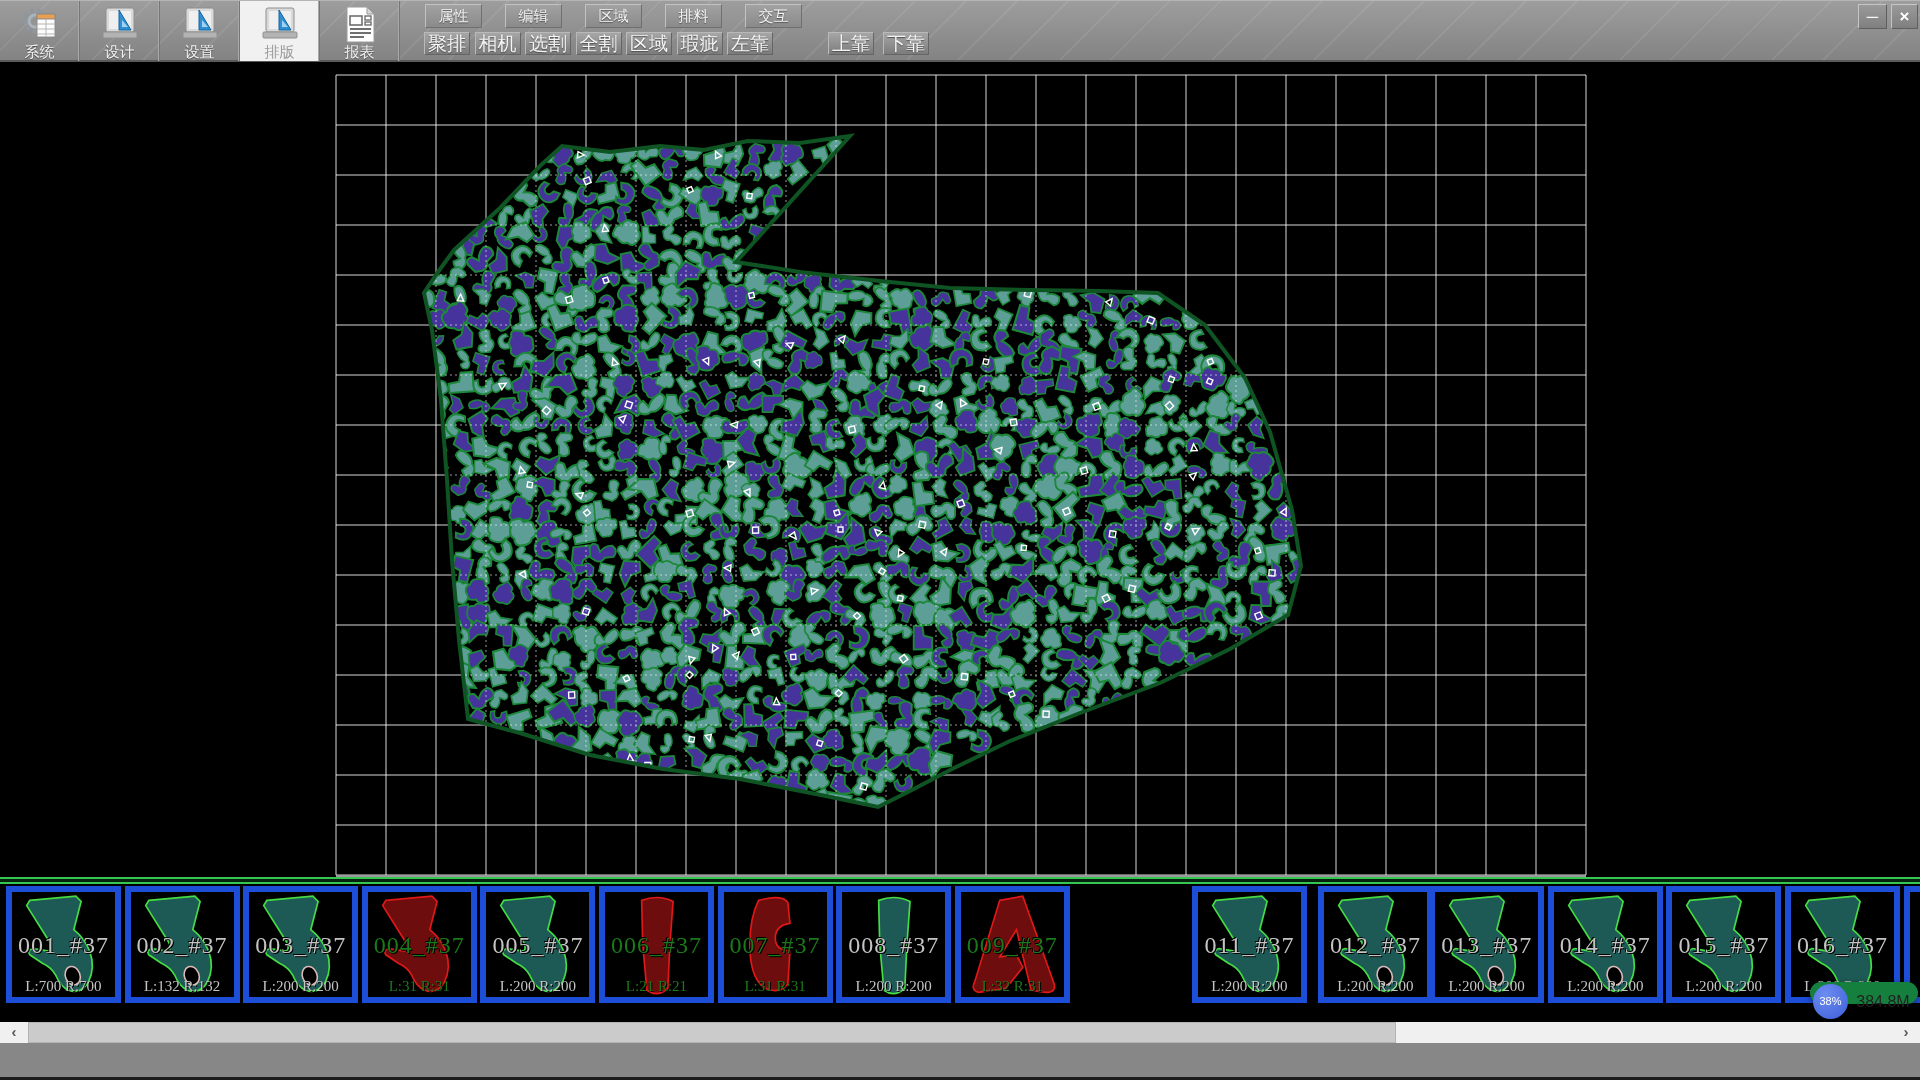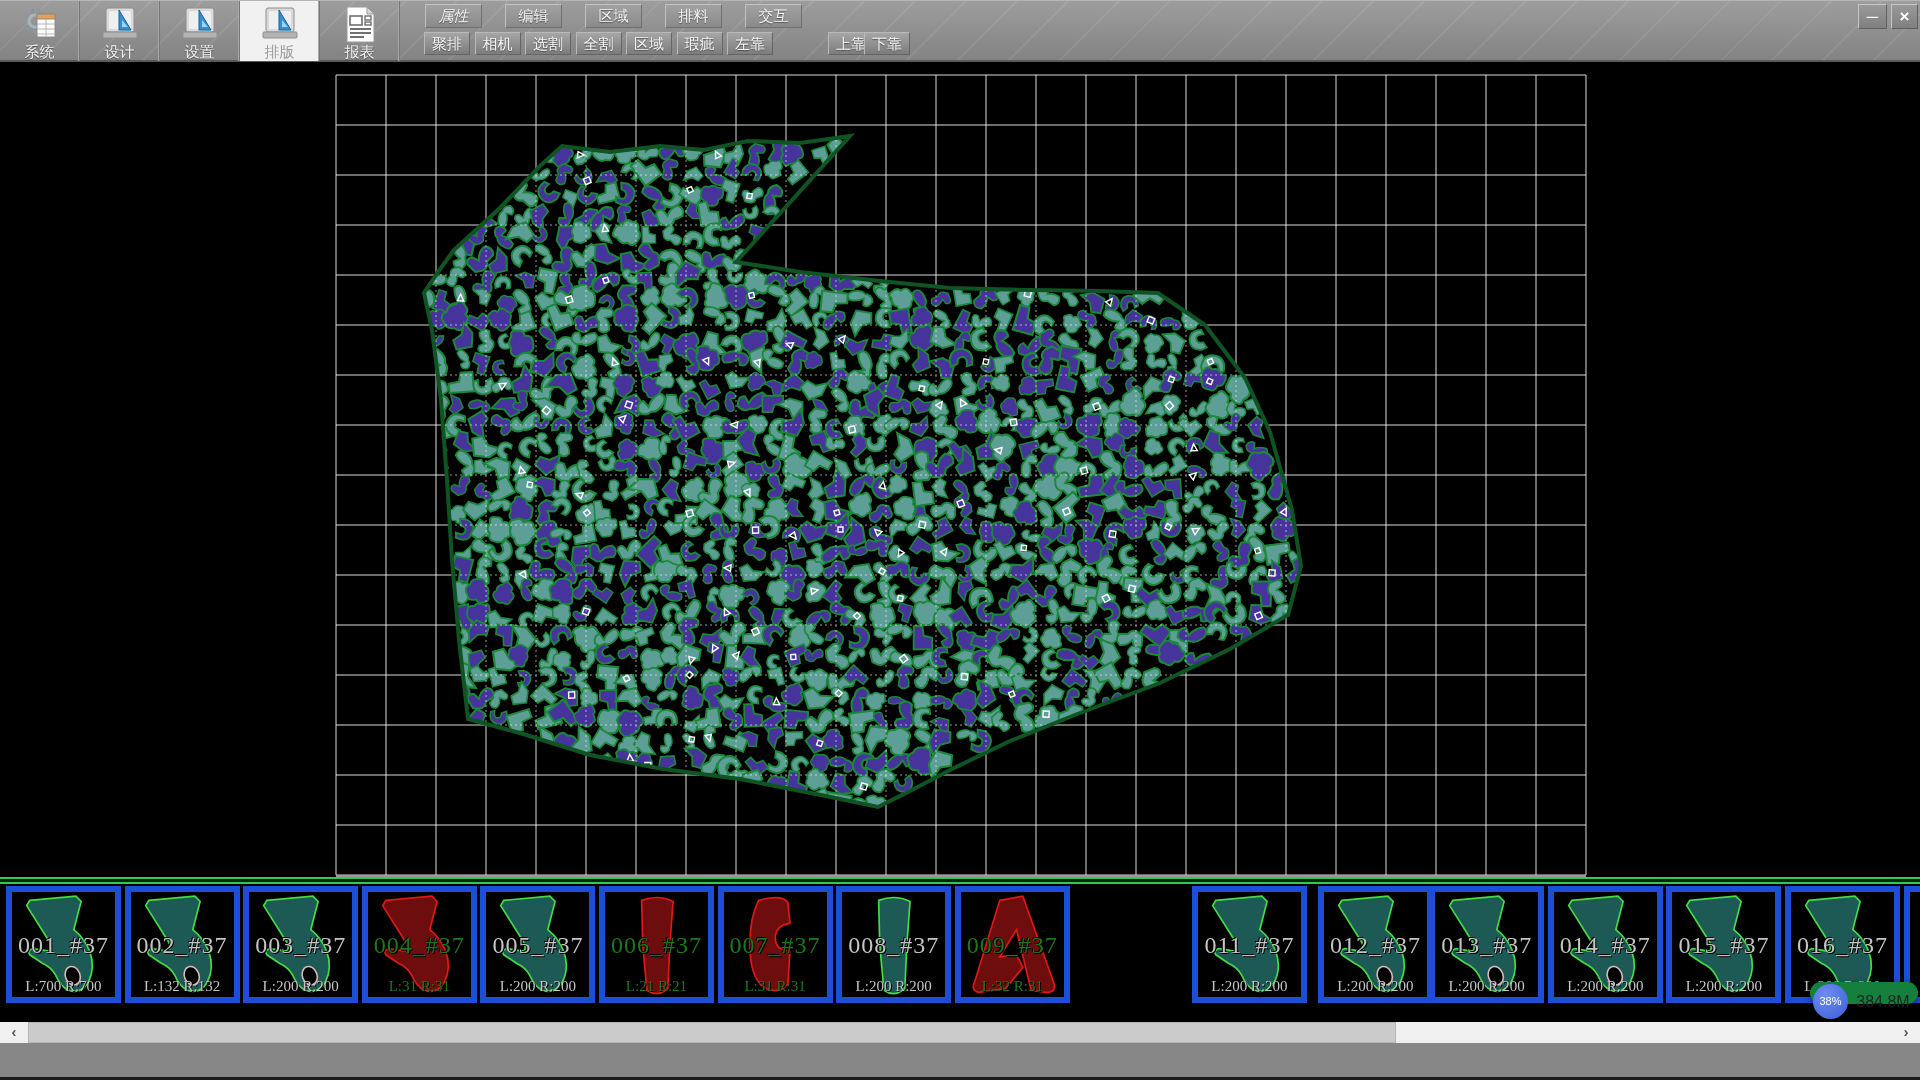--- a/index.html
+++ b/index.html
@@ -31,21 +31,21 @@
     position:absolute; top:3px; height:24px; width:57px;
     background:linear-gradient(#a2a2a2,#8a8a8a);
     border:1px solid #c2c2c2; border-bottom-color:#6f6f6f; border-right-color:#6f6f6f;
     color:#f4f4f4; font-size:15px; text-align:center; line-height:22px;
     text-shadow:0 1px 1px #4e4e4e;
   }
   .tool-btn {
     position:absolute; top:31px; height:23px; width:46px;
     background:linear-gradient(#a6a6a6,#7c7c7c);
     border:1px solid #b9b9b9; border-bottom-color:#656565; border-right-color:#656565;
-    color:#f5f5f5; font-size:15px; text-align:center; line-height:21px;
+    color:#f5f5f5; font-size:19px; text-align:center; line-height:21px;
     text-shadow:0 1px 1px #4e4e4e;
   }
   .win-btn {
     position:absolute; top:3px; height:25px; background:linear-gradient(#9a9a9a,#7f7f7f);
     border:1px solid #c6c6c6; border-bottom-color:#5f5f5f; border-right-color:#5f5f5f;
     color:#fff; text-align:center; font-size:16px; line-height:23px; font-weight:bold;
   }
   #btn-min { left:1858px; width:29px; }
   #btn-close { left:1891px; width:27px; font-size:17px; }
 
@@ -167,37 +167,37 @@
        <rect x="10" y="10" width="12" height="9" fill="none" stroke="#707070" stroke-width="1.6"></rect>
        <rect x="25" y="10" width="6" height="4" fill="none" stroke="#707070" stroke-width="1.4"></rect>
        <rect x="25" y="16" width="6" height="3" fill="none" stroke="#707070" stroke-width="1.4"></rect>
        <path d="M10 23 h21 M10 27 h21 M10 31 h14" stroke="#707070" stroke-width="1.8"></path>
      </svg>
         </span>
                  <span class="lbl">报表</span>
       </div>
     </div>
   <div id="tabs-row">
-      <div class="tab-btn" style="left: 425px; font-style: italic;">属性</div>
+      <div class="tab-btn" style="left: 425px;">属性</div>
       <div class="tab-btn" style="left: 505px;">编辑</div>
       <div class="tab-btn" style="left: 585px;">区域</div>
       <div class="tab-btn" style="left: 665px;">排料</div>
       <div class="tab-btn" style="left: 745px;">交互</div>
     </div>
   <div id="tools-row">
       <div class="tool-btn" style="left: 424px;">聚排</div>
       <div class="tool-btn" style="left: 474.5px;">相机</div>
       <div class="tool-btn" style="left: 525px;">选割</div>
       <div class="tool-btn" style="left: 575.5px;">全割</div>
       <div class="tool-btn" style="left: 626px;">区域</div>
       <div class="tool-btn" style="left: 676.5px;">瑕疵</div>
       <div class="tool-btn" style="left: 727px;">左靠</div>
       <div class="tool-btn" style="left: 777.5px; margin-top: 39px;">右靠</div>
       <div class="tool-btn" style="left: 828px;">上靠</div>
-      <div class="tool-btn" style="left: 864px;">下靠</div>
+      <div class="tool-btn" style="left: 883px;">下靠</div>
     </div>
   <div id="btn-min" class="win-btn">─</div>
   <div id="btn-close" class="win-btn">×</div>
 </div>
 
 <div id="canvas-wrap">
   <svg id="canvas-svg" width="1920" height="815" viewBox="0 62 1920 815">
       <g stroke="rgba(255,255,255,0.85)" stroke-width="1">
         <line x1="336" y1="75" x2="336" y2="875"></line>
         <line x1="386" y1="75" x2="386" y2="875"></line>

